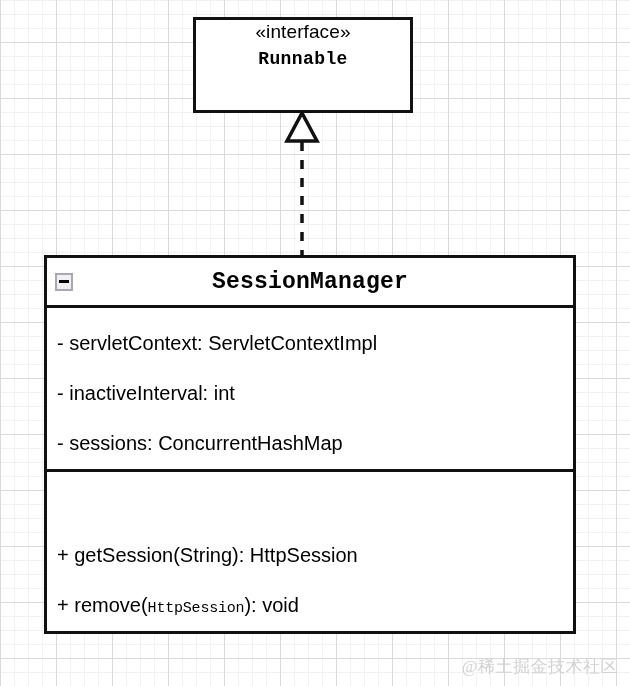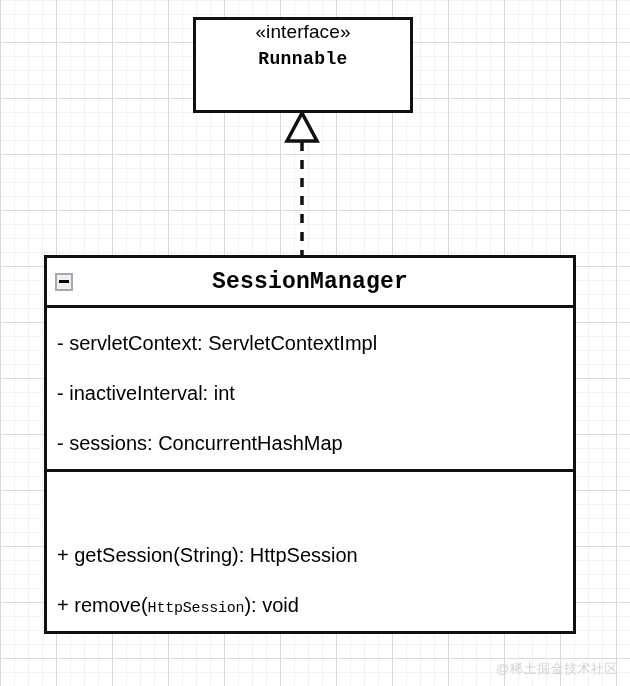--- a/index.html
+++ b/index.html
@@ -151,22 +151,22 @@
     font-family: "Liberation Mono", "DejaVu Sans Mono", monospace;
     font-size: 15px;
     letter-spacing: -0.2px;
   }
 
   
   .watermark {
     position: absolute;
     right: 12px;
     bottom: 8px;
-    font-family: Liberation Sans, sans-serif;
-    font-size: 13px;
+    font-family: Liberation Serif, serif;
+    font-size: 17px;
     color: #d2d2d2;
     letter-spacing: 0.5px;
     user-select: none;
   }
 </style>
 </head>
 <body>
 
 <div id="canvas">
 

